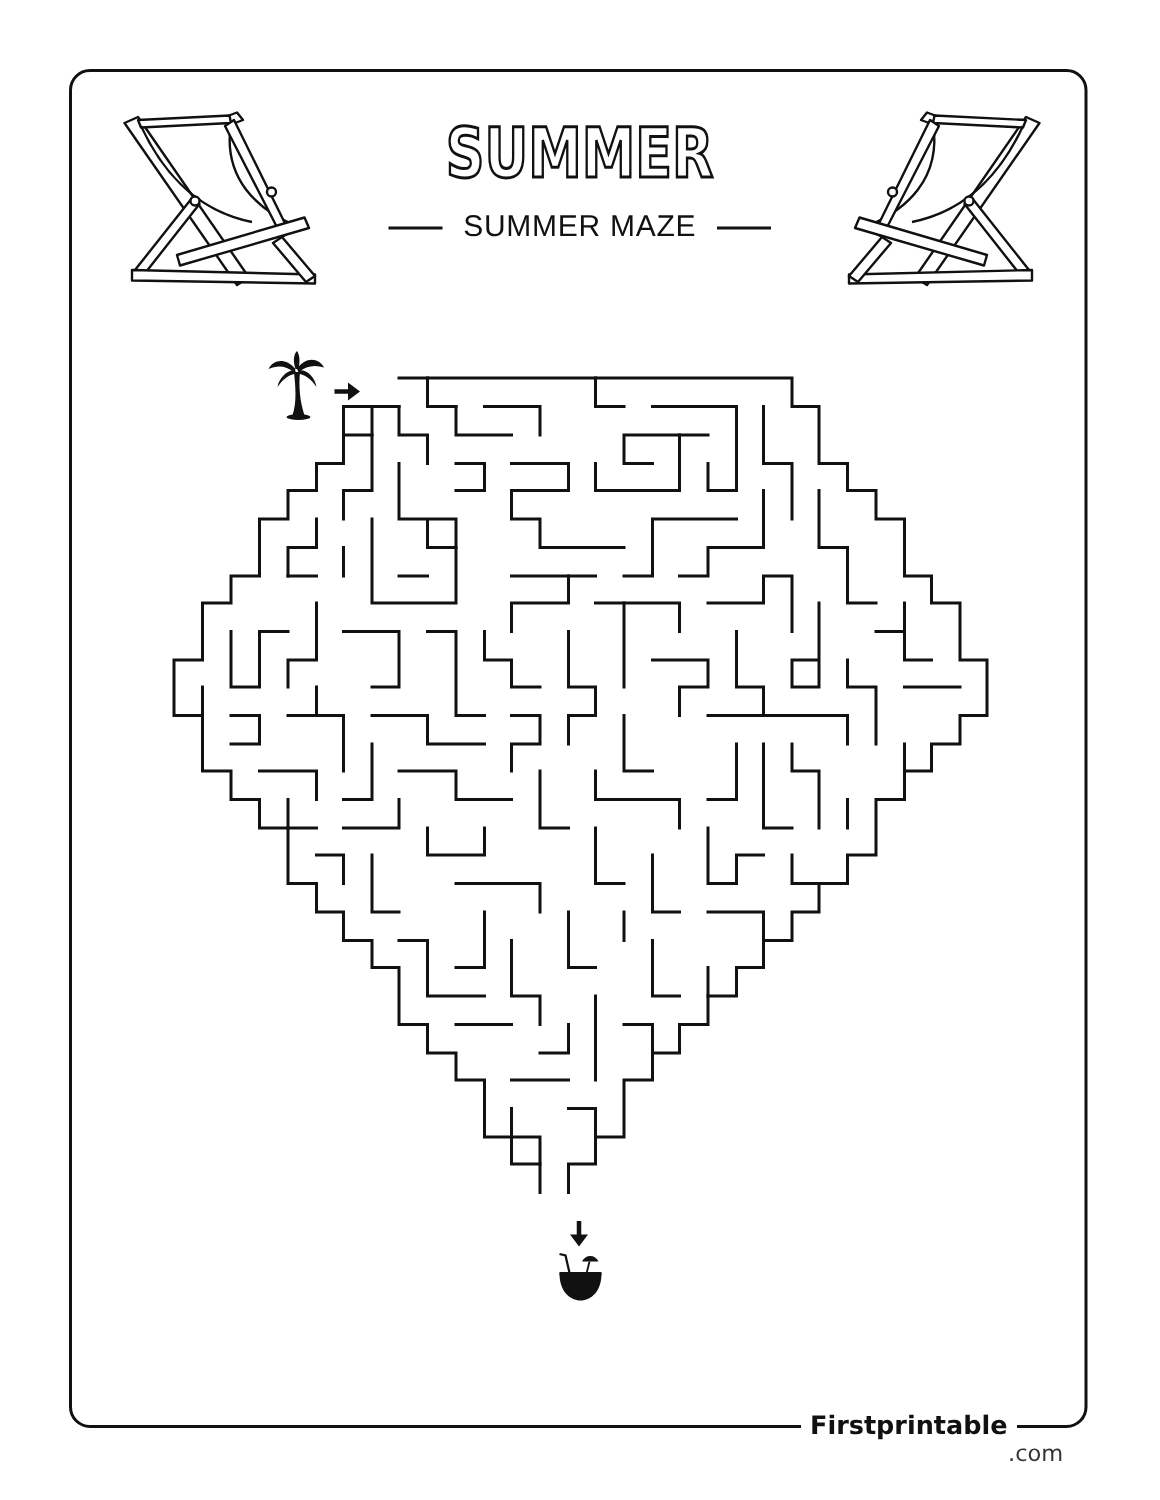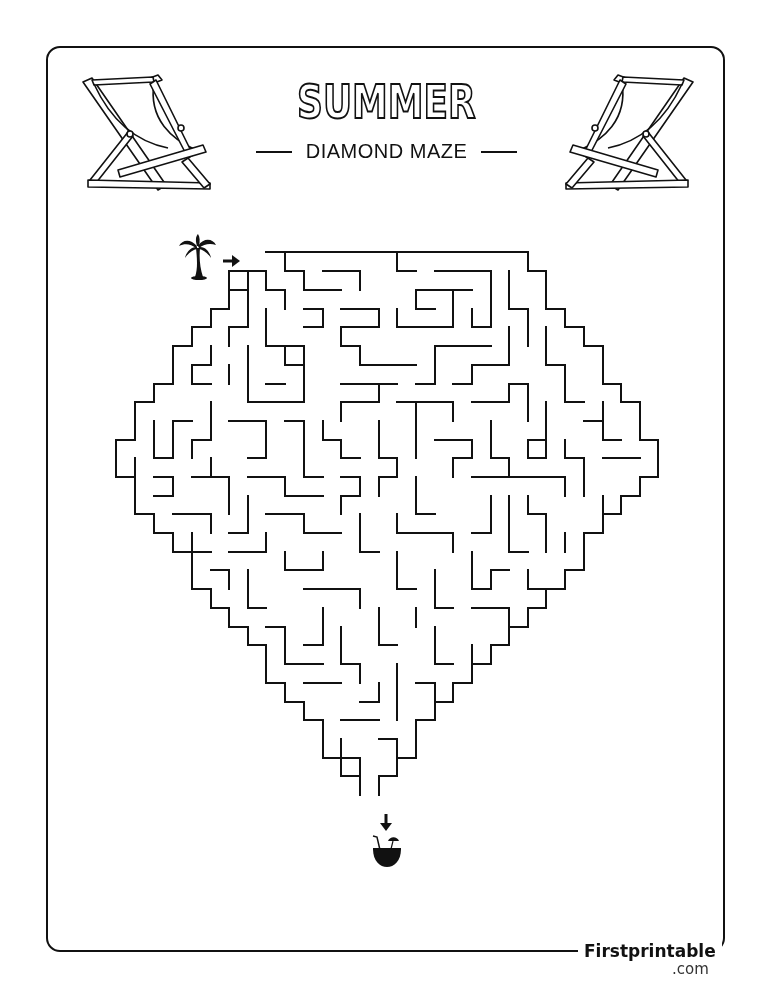--- a/index.html
+++ b/index.html
@@ -3,33 +3,33 @@
 <meta charset="utf-8">
 <style>
   html,body{margin:0;padding:0;background:#fff;}
   body{width:773px;height:1000px;position:relative;overflow:hidden;font-family:"DejaVu Sans",sans-serif;}
   .frame{position:absolute;left:46px;top:46px;width:679px;height:906px;border:2px solid #111;border-radius:14px;box-sizing:border-box;}
   .title{position:absolute;left:0;width:773px;top:74px;text-align:center;font-family:"DejaVu Sans",sans-serif;font-weight:bold;font-size:46px;letter-spacing:0px;color:#fff;-webkit-text-stroke:2px #111;transform:scaleX(0.78);transform-origin:386px 0;line-height:56px;}
   .subtitle-row{position:absolute;left:0;width:773px;top:140px;display:flex;justify-content:center;align-items:center;gap:14px;}
   .subtitle{font-family:"Liberation Sans",sans-serif;font-size:20px;color:#111;letter-spacing:0.5px;}
   .dash{width:36px;height:2px;background:#111;}
   .chair{position:absolute;}
-  .brand{position:absolute;left:578px;top:940px;background:#fff;padding:0 6px 0 6px;font-family:"DejaVu Sans",sans-serif;font-weight:bold;font-size:17px;color:#111;line-height:22px;}
+  .brand{position:absolute;left:534px;top:940px;background:#fff;padding:0 6px 0 6px;font-family:"DejaVu Sans",sans-serif;font-weight:bold;font-size:17px;color:#111;line-height:22px;}
   .brand-sub{position:absolute;left:672px;top:960px;font-family:"DejaVu Sans",sans-serif;font-size:15px;color:#333;}
   svg.maze{position:absolute;left:0;top:0;}
 </style>
 </head>
 <body>
 
 <div class="frame"></div>
 
 <div class="title">SUMMER</div>
 <div class="subtitle-row">
   <span class="dash"></span>
-  <span class="subtitle">DIAMOND MAZE</span>
+  <span class="subtitle">SUMMER MAZE</span>
   <span class="dash"></span>
 </div>
 
 <svg class="chair" style="left:78px;top:70px" width="150" height="125" viewBox="0 0 150 125">
   <g fill="#fff" stroke="#111" stroke-width="1.6" stroke-linejoin="round">
     <path d="M5 12 L14 8 L88 115 L80 120 Z"></path>
     <path d="M72 8 L80 5 L84 10 L76 13 Z"></path>
     <path d="M14 10 L75 7 L76 12 L16 15 Z"></path>
     <path d="M76 12 C70 50 95 70 118 80" fill="none"></path>
     <path d="M16 14 C28 40 50 70 90 78" fill="none"></path>

